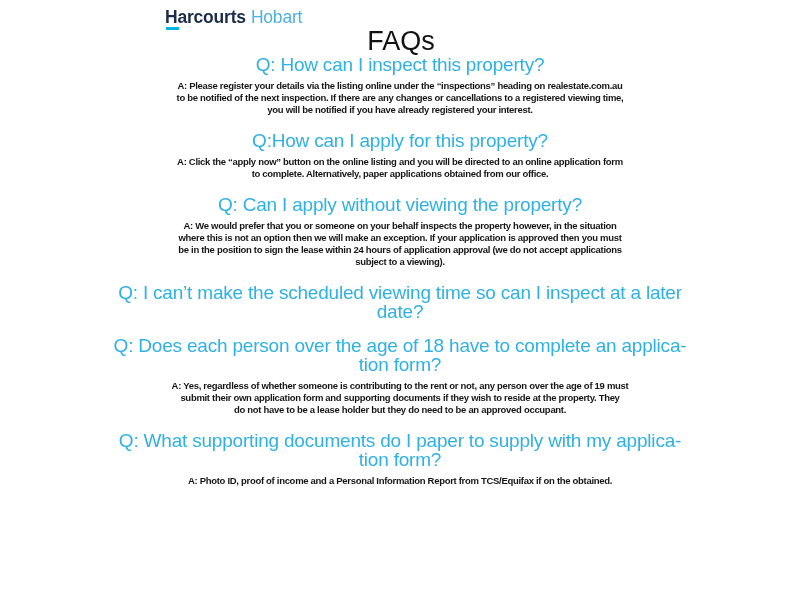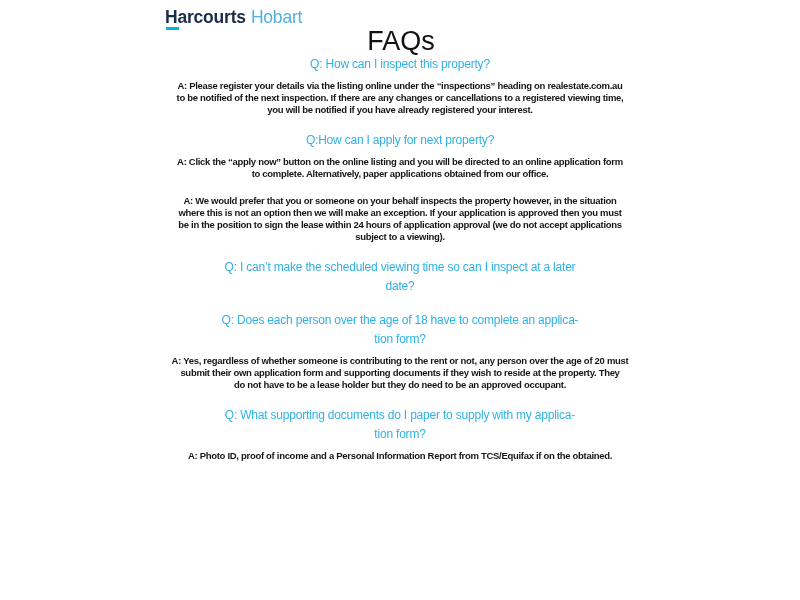--- a/index.html
+++ b/index.html
@@ -43,21 +43,21 @@
 
   
   .faq-list{
     position:absolute; left:0; top:0; width:800px;
     padding-top:55px;
     text-align:center;
   }
   .faq-block{ margin:0 0 15px 0; }
   .question{
     color:var(--question-color);
-    font-size:12px; line-height:19px;
+    font-size:19px; line-height:19px;
     letter-spacing:-0.2px;
     white-space:pre;
     font-weight:normal;
     margin:0;
   }
   .answer{
     color:var(--answer-color);
     font-size:9.5px; line-height:12px;
     letter-spacing:-0.3px;
     font-weight:bold;
@@ -80,41 +80,42 @@
   <div class="faq-list">
 
     <div class="faq-block">
       <div class="question">Q: How can I inspect this property?</div>
       <div class="answer">A: Please register your details via the listing online under the “inspections” heading on realestate.com.au
 to be notified of the next inspection. If there are any changes or cancellations to a registered viewing time,
 you will be notified if you have already registered your interest.</div>
     </div>
 
     <div class="faq-block">
-      <div class="question">Q:How can I apply for next property?</div>
+      <div class="question">Q:How can I apply for this property?</div>
       <div class="answer">A: Click the “apply now” button on the online listing and you will be directed to an online application form
 to complete. Alternatively, paper applications obtained from our office.</div>
     </div>
 
     <div class="faq-block">
+      <div class="question">Q: Can I apply without viewing the property?</div>
       <div class="answer">A: We would prefer that you or someone on your behalf inspects the property however, in the situation
 where this is not an option then we will make an exception. If your application is approved then you must
 be in the position to sign the lease within 24 hours of application approval (we do not accept applications
 subject to a viewing).</div>
     </div>
 
     <div class="faq-block">
       <div class="question">Q: I can’t make the scheduled viewing time so can I inspect at a later
 date?</div>
     </div>
 
     <div class="faq-block">
       <div class="question">Q: Does each person over the age of 18 have to complete an applica-
 tion form?</div>
-      <div class="answer">A: Yes, regardless of whether someone is contributing to the rent or not, any person over the age of 20 must
+      <div class="answer">A: Yes, regardless of whether someone is contributing to the rent or not, any person over the age of 19 must
 submit their own application form and supporting documents if they wish to reside at the property. They
 do not have to be a lease holder but they do need to be an approved occupant.</div>
     </div>
 
     <div class="faq-block">
     </div>
 
     <div class="faq-block">
       <div class="question">Q: What supporting documents do I paper to supply with my applica-
 tion form?</div>

